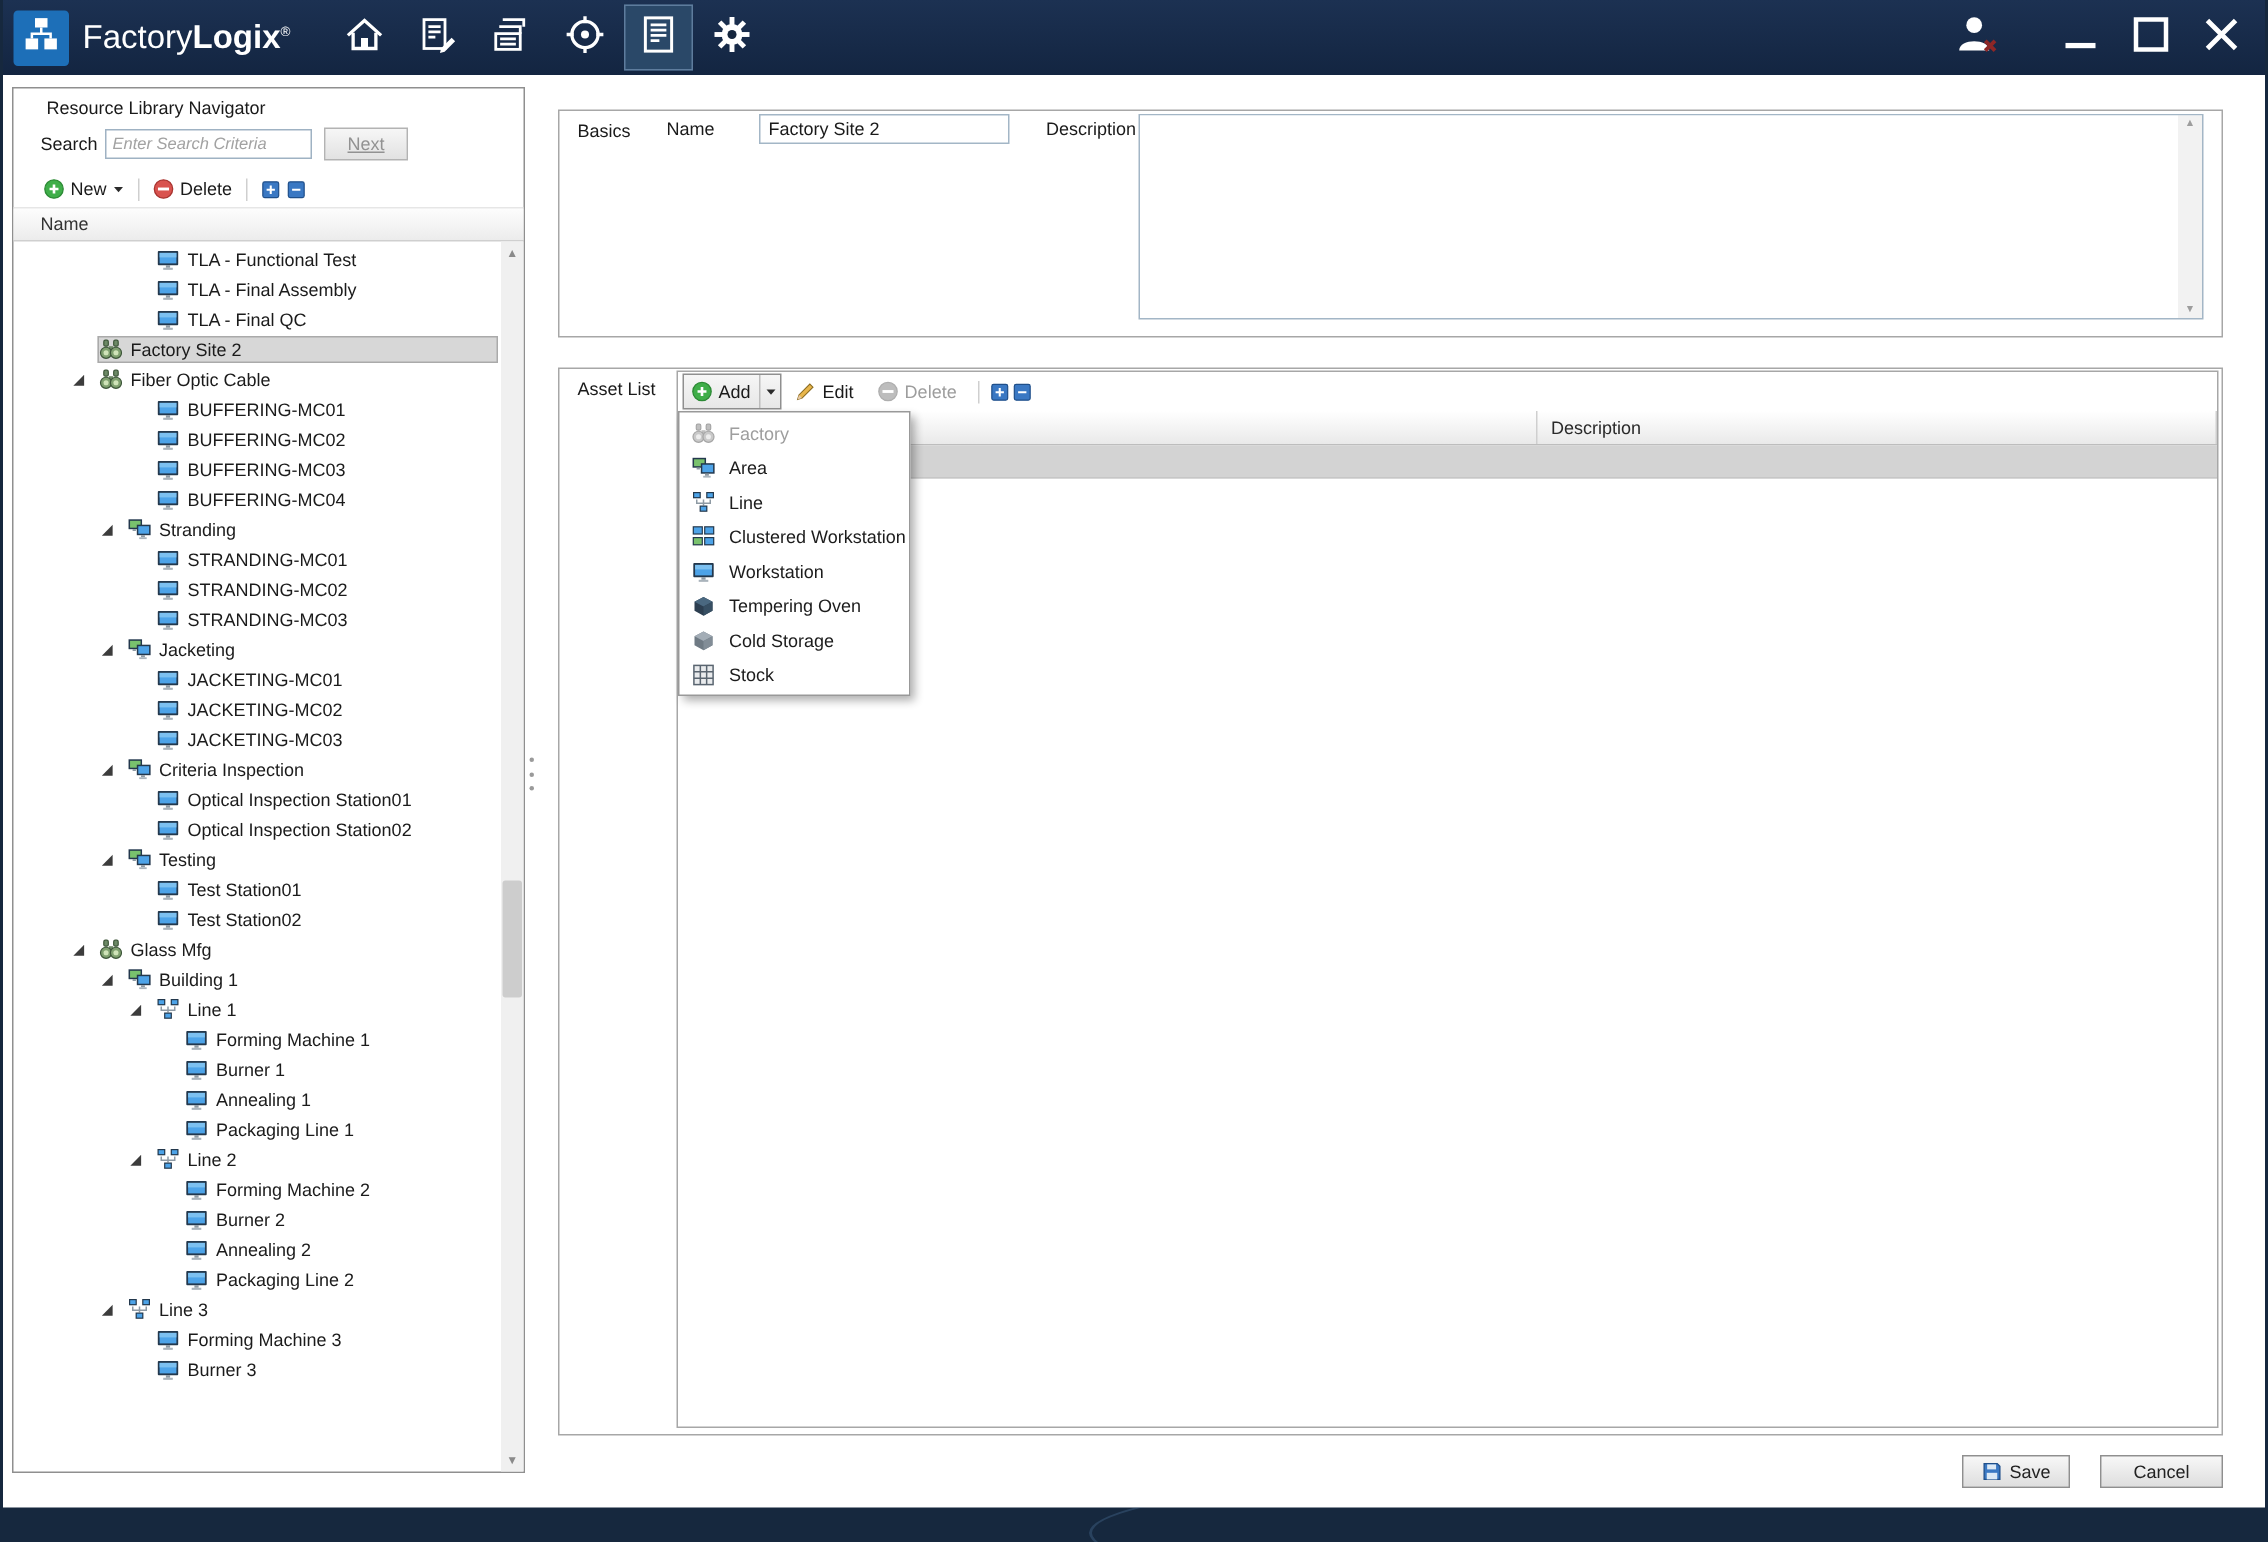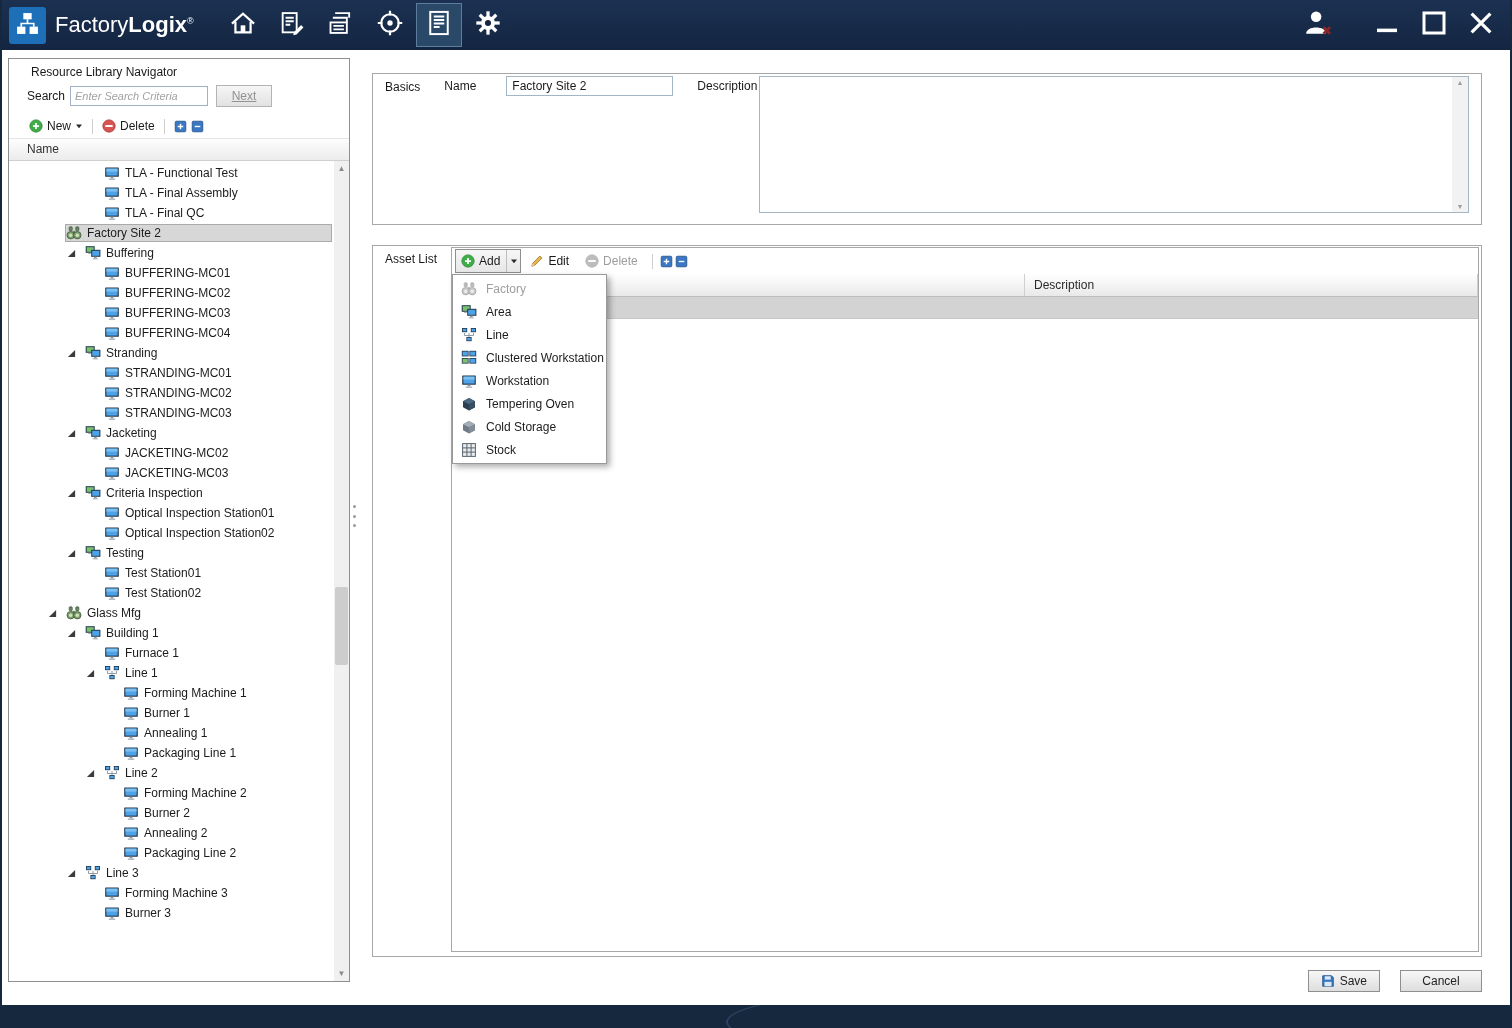--- a/index.html
+++ b/index.html
@@ -322,375 +322,375 @@
                   <rect x="6.6" y="5.8" width="2.8" height="2.4" fill="#6d8a66"></rect>
                   <circle cx="4.7" cy="10.2" r="3.7" fill="#7fa06f" stroke="#3c5538" stroke-width="0.8"></circle>
                   <circle cx="11.3" cy="10.2" r="3.7" fill="#7fa06f" stroke="#3c5538" stroke-width="0.8"></circle>
                   <circle cx="4.7" cy="10.2" r="1.7" fill="#cfe3b8"></circle>
                   <circle cx="11.3" cy="10.2" r="1.7" fill="#cfe3b8"></circle>
                 </svg>
               </span>
               <span class="t-label">Factory Site 2</span>
             </span>
           </div>
+          <div class="tree-row" style="padding-left: 39px;">
+            <span class="expander">
+              <svg viewBox="0 0 10 10">
+                <path d="M9 1v8H1z" fill="#3c3c3c"></path>
+              </svg>
+            </span>
+            <span class="row-inner">
+              <span class="t-ic">
+                <svg viewBox="0 0 16 16">
+                  <rect x="3.2" y="1.8" width="3" height="4" rx="1" fill="#6d8a66" stroke="#3c5538" stroke-width="0.8"></rect>
+                  <rect x="9.8" y="1.8" width="3" height="4" rx="1" fill="#6d8a66" stroke="#3c5538" stroke-width="0.8"></rect>
+                  <rect x="6.6" y="5.8" width="2.8" height="2.4" fill="#6d8a66"></rect>
+                  <circle cx="4.7" cy="10.2" r="3.7" fill="#7fa06f" stroke="#3c5538" stroke-width="0.8"></circle>
+                  <circle cx="11.3" cy="10.2" r="3.7" fill="#7fa06f" stroke="#3c5538" stroke-width="0.8"></circle>
+                  <circle cx="4.7" cy="10.2" r="1.7" fill="#cfe3b8"></circle>
+                  <circle cx="11.3" cy="10.2" r="1.7" fill="#cfe3b8"></circle>
+                </svg>
+              </span>
+              <span class="t-label">Fiber Optic Cable</span>
+            </span>
+          </div>
+          <div class="tree-row" style="padding-left: 77px;">
+            <span class="expander"></span>
+            <span class="row-inner">
+              <span class="t-ic">
+                <svg viewBox="0 0 16 16">
+                  <rect x="1.2" y="2.4" width="13.6" height="9.4" rx="0.6" fill="#23384d"></rect>
+                  <rect x="2.4" y="3.6" width="11.2" height="7" fill="#4da3e8"></rect>
+                  <rect x="2.4" y="3.6" width="11.2" height="3" fill="#7cc0f0"></rect>
+                  <rect x="6.6" y="11.8" width="2.8" height="1.7" fill="#8e9aa4"></rect>
+                  <rect x="4.8" y="13.5" width="6.4" height="1.4" fill="#aab4bc"></rect>
+                </svg>
+              </span>
+              <span class="t-label">BUFFERING-MC01</span>
+            </span>
+          </div>
+          <div class="tree-row" style="padding-left: 77px;">
+            <span class="expander"></span>
+            <span class="row-inner">
+              <span class="t-ic">
+                <svg viewBox="0 0 16 16">
+                  <rect x="1.2" y="2.4" width="13.6" height="9.4" rx="0.6" fill="#23384d"></rect>
+                  <rect x="2.4" y="3.6" width="11.2" height="7" fill="#4da3e8"></rect>
+                  <rect x="2.4" y="3.6" width="11.2" height="3" fill="#7cc0f0"></rect>
+                  <rect x="6.6" y="11.8" width="2.8" height="1.7" fill="#8e9aa4"></rect>
+                  <rect x="4.8" y="13.5" width="6.4" height="1.4" fill="#aab4bc"></rect>
+                </svg>
+              </span>
+              <span class="t-label">BUFFERING-MC02</span>
+            </span>
+          </div>
+          <div class="tree-row" style="padding-left: 77px;">
+            <span class="expander"></span>
+            <span class="row-inner">
+              <span class="t-ic">
+                <svg viewBox="0 0 16 16">
+                  <rect x="1.2" y="2.4" width="13.6" height="9.4" rx="0.6" fill="#23384d"></rect>
+                  <rect x="2.4" y="3.6" width="11.2" height="7" fill="#4da3e8"></rect>
+                  <rect x="2.4" y="3.6" width="11.2" height="3" fill="#7cc0f0"></rect>
+                  <rect x="6.6" y="11.8" width="2.8" height="1.7" fill="#8e9aa4"></rect>
+                  <rect x="4.8" y="13.5" width="6.4" height="1.4" fill="#aab4bc"></rect>
+                </svg>
+              </span>
+              <span class="t-label">BUFFERING-MC03</span>
+            </span>
+          </div>
+          <div class="tree-row" style="padding-left: 77px;">
+            <span class="expander"></span>
+            <span class="row-inner">
+              <span class="t-ic">
+                <svg viewBox="0 0 16 16">
+                  <rect x="1.2" y="2.4" width="13.6" height="9.4" rx="0.6" fill="#23384d"></rect>
+                  <rect x="2.4" y="3.6" width="11.2" height="7" fill="#4da3e8"></rect>
+                  <rect x="2.4" y="3.6" width="11.2" height="3" fill="#7cc0f0"></rect>
+                  <rect x="6.6" y="11.8" width="2.8" height="1.7" fill="#8e9aa4"></rect>
+                  <rect x="4.8" y="13.5" width="6.4" height="1.4" fill="#aab4bc"></rect>
+                </svg>
+              </span>
+              <span class="t-label">BUFFERING-MC04</span>
+            </span>
+          </div>
           <div class="tree-row" style="padding-left: 58px;">
             <span class="expander">
               <svg viewBox="0 0 10 10">
                 <path d="M9 1v8H1z" fill="#3c3c3c"></path>
               </svg>
             </span>
             <span class="row-inner">
               <span class="t-ic">
                 <svg viewBox="0 0 16 16">
                   <rect x="0.7" y="1.2" width="9" height="6.6" fill="#23384d"></rect>
                   <rect x="1.7" y="2.2" width="7" height="4.6" fill="#79c26d"></rect>
                   <rect x="3.4" y="7.8" width="2.2" height="1.2" fill="#8e9aa4"></rect>
                   <rect x="6.2" y="4.8" width="9.2" height="7" fill="#23384d"></rect>
                   <rect x="7.2" y="5.8" width="7.2" height="5" fill="#4da3e8"></rect>
                   <rect x="9" y="11.8" width="2.6" height="1.4" fill="#8e9aa4"></rect>
                   <rect x="7.8" y="13.2" width="5" height="1.2" fill="#aab4bc"></rect>
                 </svg>
               </span>
-              <span class="t-label">Buffering</span>
-            </span>
-          </div>
-          <div class="tree-row" style="padding-left: 77px;">
-            <span class="expander"></span>
-            <span class="row-inner">
-              <span class="t-ic">
-                <svg viewBox="0 0 16 16">
-                  <rect x="1.2" y="2.4" width="13.6" height="9.4" rx="0.6" fill="#23384d"></rect>
-                  <rect x="2.4" y="3.6" width="11.2" height="7" fill="#4da3e8"></rect>
-                  <rect x="2.4" y="3.6" width="11.2" height="3" fill="#7cc0f0"></rect>
-                  <rect x="6.6" y="11.8" width="2.8" height="1.7" fill="#8e9aa4"></rect>
-                  <rect x="4.8" y="13.5" width="6.4" height="1.4" fill="#aab4bc"></rect>
-                </svg>
-              </span>
-              <span class="t-label">BUFFERING-MC01</span>
-            </span>
-          </div>
-          <div class="tree-row" style="padding-left: 77px;">
-            <span class="expander"></span>
-            <span class="row-inner">
-              <span class="t-ic">
-                <svg viewBox="0 0 16 16">
-                  <rect x="1.2" y="2.4" width="13.6" height="9.4" rx="0.6" fill="#23384d"></rect>
-                  <rect x="2.4" y="3.6" width="11.2" height="7" fill="#4da3e8"></rect>
-                  <rect x="2.4" y="3.6" width="11.2" height="3" fill="#7cc0f0"></rect>
-                  <rect x="6.6" y="11.8" width="2.8" height="1.7" fill="#8e9aa4"></rect>
-                  <rect x="4.8" y="13.5" width="6.4" height="1.4" fill="#aab4bc"></rect>
-                </svg>
-              </span>
-              <span class="t-label">BUFFERING-MC02</span>
-            </span>
-          </div>
-          <div class="tree-row" style="padding-left: 77px;">
-            <span class="expander"></span>
-            <span class="row-inner">
-              <span class="t-ic">
-                <svg viewBox="0 0 16 16">
-                  <rect x="1.2" y="2.4" width="13.6" height="9.4" rx="0.6" fill="#23384d"></rect>
-                  <rect x="2.4" y="3.6" width="11.2" height="7" fill="#4da3e8"></rect>
-                  <rect x="2.4" y="3.6" width="11.2" height="3" fill="#7cc0f0"></rect>
-                  <rect x="6.6" y="11.8" width="2.8" height="1.7" fill="#8e9aa4"></rect>
-                  <rect x="4.8" y="13.5" width="6.4" height="1.4" fill="#aab4bc"></rect>
-                </svg>
-              </span>
-              <span class="t-label">BUFFERING-MC03</span>
-            </span>
-          </div>
-          <div class="tree-row" style="padding-left: 77px;">
-            <span class="expander"></span>
-            <span class="row-inner">
-              <span class="t-ic">
-                <svg viewBox="0 0 16 16">
-                  <rect x="1.2" y="2.4" width="13.6" height="9.4" rx="0.6" fill="#23384d"></rect>
-                  <rect x="2.4" y="3.6" width="11.2" height="7" fill="#4da3e8"></rect>
-                  <rect x="2.4" y="3.6" width="11.2" height="3" fill="#7cc0f0"></rect>
-                  <rect x="6.6" y="11.8" width="2.8" height="1.7" fill="#8e9aa4"></rect>
-                  <rect x="4.8" y="13.5" width="6.4" height="1.4" fill="#aab4bc"></rect>
-                </svg>
-              </span>
-              <span class="t-label">BUFFERING-MC04</span>
+              <span class="t-label">Stranding</span>
+            </span>
+          </div>
+          <div class="tree-row" style="padding-left: 77px;">
+            <span class="expander"></span>
+            <span class="row-inner">
+              <span class="t-ic">
+                <svg viewBox="0 0 16 16">
+                  <rect x="1.2" y="2.4" width="13.6" height="9.4" rx="0.6" fill="#23384d"></rect>
+                  <rect x="2.4" y="3.6" width="11.2" height="7" fill="#4da3e8"></rect>
+                  <rect x="2.4" y="3.6" width="11.2" height="3" fill="#7cc0f0"></rect>
+                  <rect x="6.6" y="11.8" width="2.8" height="1.7" fill="#8e9aa4"></rect>
+                  <rect x="4.8" y="13.5" width="6.4" height="1.4" fill="#aab4bc"></rect>
+                </svg>
+              </span>
+              <span class="t-label">STRANDING-MC01</span>
+            </span>
+          </div>
+          <div class="tree-row" style="padding-left: 77px;">
+            <span class="expander"></span>
+            <span class="row-inner">
+              <span class="t-ic">
+                <svg viewBox="0 0 16 16">
+                  <rect x="1.2" y="2.4" width="13.6" height="9.4" rx="0.6" fill="#23384d"></rect>
+                  <rect x="2.4" y="3.6" width="11.2" height="7" fill="#4da3e8"></rect>
+                  <rect x="2.4" y="3.6" width="11.2" height="3" fill="#7cc0f0"></rect>
+                  <rect x="6.6" y="11.8" width="2.8" height="1.7" fill="#8e9aa4"></rect>
+                  <rect x="4.8" y="13.5" width="6.4" height="1.4" fill="#aab4bc"></rect>
+                </svg>
+              </span>
+              <span class="t-label">STRANDING-MC02</span>
+            </span>
+          </div>
+          <div class="tree-row" style="padding-left: 77px;">
+            <span class="expander"></span>
+            <span class="row-inner">
+              <span class="t-ic">
+                <svg viewBox="0 0 16 16">
+                  <rect x="1.2" y="2.4" width="13.6" height="9.4" rx="0.6" fill="#23384d"></rect>
+                  <rect x="2.4" y="3.6" width="11.2" height="7" fill="#4da3e8"></rect>
+                  <rect x="2.4" y="3.6" width="11.2" height="3" fill="#7cc0f0"></rect>
+                  <rect x="6.6" y="11.8" width="2.8" height="1.7" fill="#8e9aa4"></rect>
+                  <rect x="4.8" y="13.5" width="6.4" height="1.4" fill="#aab4bc"></rect>
+                </svg>
+              </span>
+              <span class="t-label">STRANDING-MC03</span>
             </span>
           </div>
           <div class="tree-row" style="padding-left: 58px;">
             <span class="expander">
               <svg viewBox="0 0 10 10">
                 <path d="M9 1v8H1z" fill="#3c3c3c"></path>
               </svg>
             </span>
             <span class="row-inner">
               <span class="t-ic">
                 <svg viewBox="0 0 16 16">
                   <rect x="0.7" y="1.2" width="9" height="6.6" fill="#23384d"></rect>
                   <rect x="1.7" y="2.2" width="7" height="4.6" fill="#79c26d"></rect>
                   <rect x="3.4" y="7.8" width="2.2" height="1.2" fill="#8e9aa4"></rect>
                   <rect x="6.2" y="4.8" width="9.2" height="7" fill="#23384d"></rect>
                   <rect x="7.2" y="5.8" width="7.2" height="5" fill="#4da3e8"></rect>
                   <rect x="9" y="11.8" width="2.6" height="1.4" fill="#8e9aa4"></rect>
                   <rect x="7.8" y="13.2" width="5" height="1.2" fill="#aab4bc"></rect>
                 </svg>
               </span>
-              <span class="t-label">Stranding</span>
-            </span>
-          </div>
-          <div class="tree-row" style="padding-left: 77px;">
-            <span class="expander"></span>
-            <span class="row-inner">
-              <span class="t-ic">
-                <svg viewBox="0 0 16 16">
-                  <rect x="1.2" y="2.4" width="13.6" height="9.4" rx="0.6" fill="#23384d"></rect>
-                  <rect x="2.4" y="3.6" width="11.2" height="7" fill="#4da3e8"></rect>
-                  <rect x="2.4" y="3.6" width="11.2" height="3" fill="#7cc0f0"></rect>
-                  <rect x="6.6" y="11.8" width="2.8" height="1.7" fill="#8e9aa4"></rect>
-                  <rect x="4.8" y="13.5" width="6.4" height="1.4" fill="#aab4bc"></rect>
-                </svg>
-              </span>
-              <span class="t-label">STRANDING-MC01</span>
-            </span>
-          </div>
-          <div class="tree-row" style="padding-left: 77px;">
-            <span class="expander"></span>
-            <span class="row-inner">
-              <span class="t-ic">
-                <svg viewBox="0 0 16 16">
-                  <rect x="1.2" y="2.4" width="13.6" height="9.4" rx="0.6" fill="#23384d"></rect>
-                  <rect x="2.4" y="3.6" width="11.2" height="7" fill="#4da3e8"></rect>
-                  <rect x="2.4" y="3.6" width="11.2" height="3" fill="#7cc0f0"></rect>
-                  <rect x="6.6" y="11.8" width="2.8" height="1.7" fill="#8e9aa4"></rect>
-                  <rect x="4.8" y="13.5" width="6.4" height="1.4" fill="#aab4bc"></rect>
-                </svg>
-              </span>
-              <span class="t-label">STRANDING-MC02</span>
-            </span>
-          </div>
-          <div class="tree-row" style="padding-left: 77px;">
-            <span class="expander"></span>
-            <span class="row-inner">
-              <span class="t-ic">
-                <svg viewBox="0 0 16 16">
-                  <rect x="1.2" y="2.4" width="13.6" height="9.4" rx="0.6" fill="#23384d"></rect>
-                  <rect x="2.4" y="3.6" width="11.2" height="7" fill="#4da3e8"></rect>
-                  <rect x="2.4" y="3.6" width="11.2" height="3" fill="#7cc0f0"></rect>
-                  <rect x="6.6" y="11.8" width="2.8" height="1.7" fill="#8e9aa4"></rect>
-                  <rect x="4.8" y="13.5" width="6.4" height="1.4" fill="#aab4bc"></rect>
-                </svg>
-              </span>
-              <span class="t-label">STRANDING-MC03</span>
+              <span class="t-label">Jacketing</span>
+            </span>
+          </div>
+          <div class="tree-row" style="padding-left: 77px;">
+            <span class="expander"></span>
+            <span class="row-inner">
+              <span class="t-ic">
+                <svg viewBox="0 0 16 16">
+                  <rect x="1.2" y="2.4" width="13.6" height="9.4" rx="0.6" fill="#23384d"></rect>
+                  <rect x="2.4" y="3.6" width="11.2" height="7" fill="#4da3e8"></rect>
+                  <rect x="2.4" y="3.6" width="11.2" height="3" fill="#7cc0f0"></rect>
+                  <rect x="6.6" y="11.8" width="2.8" height="1.7" fill="#8e9aa4"></rect>
+                  <rect x="4.8" y="13.5" width="6.4" height="1.4" fill="#aab4bc"></rect>
+                </svg>
+              </span>
+              <span class="t-label">JACKETING-MC01</span>
+            </span>
+          </div>
+          <div class="tree-row" style="padding-left: 77px;">
+            <span class="expander"></span>
+            <span class="row-inner">
+              <span class="t-ic">
+                <svg viewBox="0 0 16 16">
+                  <rect x="1.2" y="2.4" width="13.6" height="9.4" rx="0.6" fill="#23384d"></rect>
+                  <rect x="2.4" y="3.6" width="11.2" height="7" fill="#4da3e8"></rect>
+                  <rect x="2.4" y="3.6" width="11.2" height="3" fill="#7cc0f0"></rect>
+                  <rect x="6.6" y="11.8" width="2.8" height="1.7" fill="#8e9aa4"></rect>
+                  <rect x="4.8" y="13.5" width="6.4" height="1.4" fill="#aab4bc"></rect>
+                </svg>
+              </span>
+              <span class="t-label">JACKETING-MC02</span>
+            </span>
+          </div>
+          <div class="tree-row" style="padding-left: 77px;">
+            <span class="expander"></span>
+            <span class="row-inner">
+              <span class="t-ic">
+                <svg viewBox="0 0 16 16">
+                  <rect x="1.2" y="2.4" width="13.6" height="9.4" rx="0.6" fill="#23384d"></rect>
+                  <rect x="2.4" y="3.6" width="11.2" height="7" fill="#4da3e8"></rect>
+                  <rect x="2.4" y="3.6" width="11.2" height="3" fill="#7cc0f0"></rect>
+                  <rect x="6.6" y="11.8" width="2.8" height="1.7" fill="#8e9aa4"></rect>
+                  <rect x="4.8" y="13.5" width="6.4" height="1.4" fill="#aab4bc"></rect>
+                </svg>
+              </span>
+              <span class="t-label">JACKETING-MC03</span>
             </span>
           </div>
           <div class="tree-row" style="padding-left: 58px;">
             <span class="expander">
               <svg viewBox="0 0 10 10">
                 <path d="M9 1v8H1z" fill="#3c3c3c"></path>
               </svg>
             </span>
             <span class="row-inner">
               <span class="t-ic">
                 <svg viewBox="0 0 16 16">
                   <rect x="0.7" y="1.2" width="9" height="6.6" fill="#23384d"></rect>
                   <rect x="1.7" y="2.2" width="7" height="4.6" fill="#79c26d"></rect>
                   <rect x="3.4" y="7.8" width="2.2" height="1.2" fill="#8e9aa4"></rect>
                   <rect x="6.2" y="4.8" width="9.2" height="7" fill="#23384d"></rect>
                   <rect x="7.2" y="5.8" width="7.2" height="5" fill="#4da3e8"></rect>
                   <rect x="9" y="11.8" width="2.6" height="1.4" fill="#8e9aa4"></rect>
                   <rect x="7.8" y="13.2" width="5" height="1.2" fill="#aab4bc"></rect>
                 </svg>
               </span>
-              <span class="t-label">Jacketing</span>
-            </span>
-          </div>
-          <div class="tree-row" style="padding-left: 77px;">
-            <span class="expander"></span>
-            <span class="row-inner">
-              <span class="t-ic">
-                <svg viewBox="0 0 16 16">
-                  <rect x="1.2" y="2.4" width="13.6" height="9.4" rx="0.6" fill="#23384d"></rect>
-                  <rect x="2.4" y="3.6" width="11.2" height="7" fill="#4da3e8"></rect>
-                  <rect x="2.4" y="3.6" width="11.2" height="3" fill="#7cc0f0"></rect>
-                  <rect x="6.6" y="11.8" width="2.8" height="1.7" fill="#8e9aa4"></rect>
-                  <rect x="4.8" y="13.5" width="6.4" height="1.4" fill="#aab4bc"></rect>
-                </svg>
-              </span>
-              <span class="t-label">JACKETING-MC02</span>
-            </span>
-          </div>
-          <div class="tree-row" style="padding-left: 77px;">
-            <span class="expander"></span>
-            <span class="row-inner">
-              <span class="t-ic">
-                <svg viewBox="0 0 16 16">
-                  <rect x="1.2" y="2.4" width="13.6" height="9.4" rx="0.6" fill="#23384d"></rect>
-                  <rect x="2.4" y="3.6" width="11.2" height="7" fill="#4da3e8"></rect>
-                  <rect x="2.4" y="3.6" width="11.2" height="3" fill="#7cc0f0"></rect>
-                  <rect x="6.6" y="11.8" width="2.8" height="1.7" fill="#8e9aa4"></rect>
-                  <rect x="4.8" y="13.5" width="6.4" height="1.4" fill="#aab4bc"></rect>
-                </svg>
-              </span>
-              <span class="t-label">JACKETING-MC03</span>
+              <span class="t-label">Criteria Inspection</span>
+            </span>
+          </div>
+          <div class="tree-row" style="padding-left: 77px;">
+            <span class="expander"></span>
+            <span class="row-inner">
+              <span class="t-ic">
+                <svg viewBox="0 0 16 16">
+                  <rect x="1.2" y="2.4" width="13.6" height="9.4" rx="0.6" fill="#23384d"></rect>
+                  <rect x="2.4" y="3.6" width="11.2" height="7" fill="#4da3e8"></rect>
+                  <rect x="2.4" y="3.6" width="11.2" height="3" fill="#7cc0f0"></rect>
+                  <rect x="6.6" y="11.8" width="2.8" height="1.7" fill="#8e9aa4"></rect>
+                  <rect x="4.8" y="13.5" width="6.4" height="1.4" fill="#aab4bc"></rect>
+                </svg>
+              </span>
+              <span class="t-label">Optical Inspection Station01</span>
+            </span>
+          </div>
+          <div class="tree-row" style="padding-left: 77px;">
+            <span class="expander"></span>
+            <span class="row-inner">
+              <span class="t-ic">
+                <svg viewBox="0 0 16 16">
+                  <rect x="1.2" y="2.4" width="13.6" height="9.4" rx="0.6" fill="#23384d"></rect>
+                  <rect x="2.4" y="3.6" width="11.2" height="7" fill="#4da3e8"></rect>
+                  <rect x="2.4" y="3.6" width="11.2" height="3" fill="#7cc0f0"></rect>
+                  <rect x="6.6" y="11.8" width="2.8" height="1.7" fill="#8e9aa4"></rect>
+                  <rect x="4.8" y="13.5" width="6.4" height="1.4" fill="#aab4bc"></rect>
+                </svg>
+              </span>
+              <span class="t-label">Optical Inspection Station02</span>
             </span>
           </div>
           <div class="tree-row" style="padding-left: 58px;">
             <span class="expander">
               <svg viewBox="0 0 10 10">
                 <path d="M9 1v8H1z" fill="#3c3c3c"></path>
               </svg>
             </span>
             <span class="row-inner">
               <span class="t-ic">
                 <svg viewBox="0 0 16 16">
                   <rect x="0.7" y="1.2" width="9" height="6.6" fill="#23384d"></rect>
                   <rect x="1.7" y="2.2" width="7" height="4.6" fill="#79c26d"></rect>
                   <rect x="3.4" y="7.8" width="2.2" height="1.2" fill="#8e9aa4"></rect>
                   <rect x="6.2" y="4.8" width="9.2" height="7" fill="#23384d"></rect>
                   <rect x="7.2" y="5.8" width="7.2" height="5" fill="#4da3e8"></rect>
                   <rect x="9" y="11.8" width="2.6" height="1.4" fill="#8e9aa4"></rect>
                   <rect x="7.8" y="13.2" width="5" height="1.2" fill="#aab4bc"></rect>
                 </svg>
               </span>
-              <span class="t-label">Criteria Inspection</span>
-            </span>
-          </div>
-          <div class="tree-row" style="padding-left: 77px;">
-            <span class="expander"></span>
-            <span class="row-inner">
-              <span class="t-ic">
-                <svg viewBox="0 0 16 16">
-                  <rect x="1.2" y="2.4" width="13.6" height="9.4" rx="0.6" fill="#23384d"></rect>
-                  <rect x="2.4" y="3.6" width="11.2" height="7" fill="#4da3e8"></rect>
-                  <rect x="2.4" y="3.6" width="11.2" height="3" fill="#7cc0f0"></rect>
-                  <rect x="6.6" y="11.8" width="2.8" height="1.7" fill="#8e9aa4"></rect>
-                  <rect x="4.8" y="13.5" width="6.4" height="1.4" fill="#aab4bc"></rect>
-                </svg>
-              </span>
-              <span class="t-label">Optical Inspection Station01</span>
-            </span>
-          </div>
-          <div class="tree-row" style="padding-left: 77px;">
-            <span class="expander"></span>
-            <span class="row-inner">
-              <span class="t-ic">
-                <svg viewBox="0 0 16 16">
-                  <rect x="1.2" y="2.4" width="13.6" height="9.4" rx="0.6" fill="#23384d"></rect>
-                  <rect x="2.4" y="3.6" width="11.2" height="7" fill="#4da3e8"></rect>
-                  <rect x="2.4" y="3.6" width="11.2" height="3" fill="#7cc0f0"></rect>
-                  <rect x="6.6" y="11.8" width="2.8" height="1.7" fill="#8e9aa4"></rect>
-                  <rect x="4.8" y="13.5" width="6.4" height="1.4" fill="#aab4bc"></rect>
-                </svg>
-              </span>
-              <span class="t-label">Optical Inspection Station02</span>
+              <span class="t-label">Testing</span>
+            </span>
+          </div>
+          <div class="tree-row" style="padding-left: 77px;">
+            <span class="expander"></span>
+            <span class="row-inner">
+              <span class="t-ic">
+                <svg viewBox="0 0 16 16">
+                  <rect x="1.2" y="2.4" width="13.6" height="9.4" rx="0.6" fill="#23384d"></rect>
+                  <rect x="2.4" y="3.6" width="11.2" height="7" fill="#4da3e8"></rect>
+                  <rect x="2.4" y="3.6" width="11.2" height="3" fill="#7cc0f0"></rect>
+                  <rect x="6.6" y="11.8" width="2.8" height="1.7" fill="#8e9aa4"></rect>
+                  <rect x="4.8" y="13.5" width="6.4" height="1.4" fill="#aab4bc"></rect>
+                </svg>
+              </span>
+              <span class="t-label">Test Station01</span>
+            </span>
+          </div>
+          <div class="tree-row" style="padding-left: 77px;">
+            <span class="expander"></span>
+            <span class="row-inner">
+              <span class="t-ic">
+                <svg viewBox="0 0 16 16">
+                  <rect x="1.2" y="2.4" width="13.6" height="9.4" rx="0.6" fill="#23384d"></rect>
+                  <rect x="2.4" y="3.6" width="11.2" height="7" fill="#4da3e8"></rect>
+                  <rect x="2.4" y="3.6" width="11.2" height="3" fill="#7cc0f0"></rect>
+                  <rect x="6.6" y="11.8" width="2.8" height="1.7" fill="#8e9aa4"></rect>
+                  <rect x="4.8" y="13.5" width="6.4" height="1.4" fill="#aab4bc"></rect>
+                </svg>
+              </span>
+              <span class="t-label">Test Station02</span>
+            </span>
+          </div>
+          <div class="tree-row" style="padding-left: 39px;">
+            <span class="expander">
+              <svg viewBox="0 0 10 10">
+                <path d="M9 1v8H1z" fill="#3c3c3c"></path>
+              </svg>
+            </span>
+            <span class="row-inner">
+              <span class="t-ic">
+                <svg viewBox="0 0 16 16">
+                  <rect x="3.2" y="1.8" width="3" height="4" rx="1" fill="#6d8a66" stroke="#3c5538" stroke-width="0.8"></rect>
+                  <rect x="9.8" y="1.8" width="3" height="4" rx="1" fill="#6d8a66" stroke="#3c5538" stroke-width="0.8"></rect>
+                  <rect x="6.6" y="5.8" width="2.8" height="2.4" fill="#6d8a66"></rect>
+                  <circle cx="4.7" cy="10.2" r="3.7" fill="#7fa06f" stroke="#3c5538" stroke-width="0.8"></circle>
+                  <circle cx="11.3" cy="10.2" r="3.7" fill="#7fa06f" stroke="#3c5538" stroke-width="0.8"></circle>
+                  <circle cx="4.7" cy="10.2" r="1.7" fill="#cfe3b8"></circle>
+                  <circle cx="11.3" cy="10.2" r="1.7" fill="#cfe3b8"></circle>
+                </svg>
+              </span>
+              <span class="t-label">Glass Mfg</span>
             </span>
           </div>
           <div class="tree-row" style="padding-left: 58px;">
             <span class="expander">
               <svg viewBox="0 0 10 10">
                 <path d="M9 1v8H1z" fill="#3c3c3c"></path>
               </svg>
             </span>
             <span class="row-inner">
               <span class="t-ic">
                 <svg viewBox="0 0 16 16">
                   <rect x="0.7" y="1.2" width="9" height="6.6" fill="#23384d"></rect>
                   <rect x="1.7" y="2.2" width="7" height="4.6" fill="#79c26d"></rect>
                   <rect x="3.4" y="7.8" width="2.2" height="1.2" fill="#8e9aa4"></rect>
                   <rect x="6.2" y="4.8" width="9.2" height="7" fill="#23384d"></rect>
                   <rect x="7.2" y="5.8" width="7.2" height="5" fill="#4da3e8"></rect>
                   <rect x="9" y="11.8" width="2.6" height="1.4" fill="#8e9aa4"></rect>
                   <rect x="7.8" y="13.2" width="5" height="1.2" fill="#aab4bc"></rect>
                 </svg>
               </span>
-              <span class="t-label">Testing</span>
-            </span>
-          </div>
-          <div class="tree-row" style="padding-left: 77px;">
-            <span class="expander"></span>
-            <span class="row-inner">
-              <span class="t-ic">
-                <svg viewBox="0 0 16 16">
-                  <rect x="1.2" y="2.4" width="13.6" height="9.4" rx="0.6" fill="#23384d"></rect>
-                  <rect x="2.4" y="3.6" width="11.2" height="7" fill="#4da3e8"></rect>
-                  <rect x="2.4" y="3.6" width="11.2" height="3" fill="#7cc0f0"></rect>
-                  <rect x="6.6" y="11.8" width="2.8" height="1.7" fill="#8e9aa4"></rect>
-                  <rect x="4.8" y="13.5" width="6.4" height="1.4" fill="#aab4bc"></rect>
-                </svg>
-              </span>
-              <span class="t-label">Test Station01</span>
-            </span>
-          </div>
-          <div class="tree-row" style="padding-left: 77px;">
-            <span class="expander"></span>
-            <span class="row-inner">
-              <span class="t-ic">
-                <svg viewBox="0 0 16 16">
-                  <rect x="1.2" y="2.4" width="13.6" height="9.4" rx="0.6" fill="#23384d"></rect>
-                  <rect x="2.4" y="3.6" width="11.2" height="7" fill="#4da3e8"></rect>
-                  <rect x="2.4" y="3.6" width="11.2" height="3" fill="#7cc0f0"></rect>
-                  <rect x="6.6" y="11.8" width="2.8" height="1.7" fill="#8e9aa4"></rect>
-                  <rect x="4.8" y="13.5" width="6.4" height="1.4" fill="#aab4bc"></rect>
-                </svg>
-              </span>
-              <span class="t-label">Test Station02</span>
-            </span>
-          </div>
-          <div class="tree-row" style="padding-left: 39px;">
-            <span class="expander">
-              <svg viewBox="0 0 10 10">
-                <path d="M9 1v8H1z" fill="#3c3c3c"></path>
-              </svg>
-            </span>
-            <span class="row-inner">
-              <span class="t-ic">
-                <svg viewBox="0 0 16 16">
-                  <rect x="3.2" y="1.8" width="3" height="4" rx="1" fill="#6d8a66" stroke="#3c5538" stroke-width="0.8"></rect>
-                  <rect x="9.8" y="1.8" width="3" height="4" rx="1" fill="#6d8a66" stroke="#3c5538" stroke-width="0.8"></rect>
-                  <rect x="6.6" y="5.8" width="2.8" height="2.4" fill="#6d8a66"></rect>
-                  <circle cx="4.7" cy="10.2" r="3.7" fill="#7fa06f" stroke="#3c5538" stroke-width="0.8"></circle>
-                  <circle cx="11.3" cy="10.2" r="3.7" fill="#7fa06f" stroke="#3c5538" stroke-width="0.8"></circle>
-                  <circle cx="4.7" cy="10.2" r="1.7" fill="#cfe3b8"></circle>
-                  <circle cx="11.3" cy="10.2" r="1.7" fill="#cfe3b8"></circle>
-                </svg>
-              </span>
-              <span class="t-label">Glass Mfg</span>
-            </span>
-          </div>
-          <div class="tree-row" style="padding-left: 58px;">
-            <span class="expander">
-              <svg viewBox="0 0 10 10">
-                <path d="M9 1v8H1z" fill="#3c3c3c"></path>
-              </svg>
-            </span>
-            <span class="row-inner">
-              <span class="t-ic">
-                <svg viewBox="0 0 16 16">
-                  <rect x="0.7" y="1.2" width="9" height="6.6" fill="#23384d"></rect>
-                  <rect x="1.7" y="2.2" width="7" height="4.6" fill="#79c26d"></rect>
-                  <rect x="3.4" y="7.8" width="2.2" height="1.2" fill="#8e9aa4"></rect>
-                  <rect x="6.2" y="4.8" width="9.2" height="7" fill="#23384d"></rect>
-                  <rect x="7.2" y="5.8" width="7.2" height="5" fill="#4da3e8"></rect>
-                  <rect x="9" y="11.8" width="2.6" height="1.4" fill="#8e9aa4"></rect>
-                  <rect x="7.8" y="13.2" width="5" height="1.2" fill="#aab4bc"></rect>
-                </svg>
-              </span>
               <span class="t-label">Building 1</span>
-            </span>
-          </div>
-          <div class="tree-row" style="padding-left: 77px;">
-            <span class="expander"></span>
-            <span class="row-inner">
-              <span class="t-ic">
-                <svg viewBox="0 0 16 16">
-                  <rect x="1.2" y="2.4" width="13.6" height="9.4" rx="0.6" fill="#23384d"></rect>
-                  <rect x="2.4" y="3.6" width="11.2" height="7" fill="#4da3e8"></rect>
-                  <rect x="2.4" y="3.6" width="11.2" height="3" fill="#7cc0f0"></rect>
-                  <rect x="6.6" y="11.8" width="2.8" height="1.7" fill="#8e9aa4"></rect>
-                  <rect x="4.8" y="13.5" width="6.4" height="1.4" fill="#aab4bc"></rect>
-                </svg>
-              </span>
-              <span class="t-label">Furnace 1</span>
             </span>
           </div>
           <div class="tree-row" style="padding-left: 77px;">
             <span class="expander">
               <svg viewBox="0 0 10 10">
                 <path d="M9 1v8H1z" fill="#3c3c3c"></path>
               </svg>
             </span>
             <span class="row-inner">
               <span class="t-ic">

